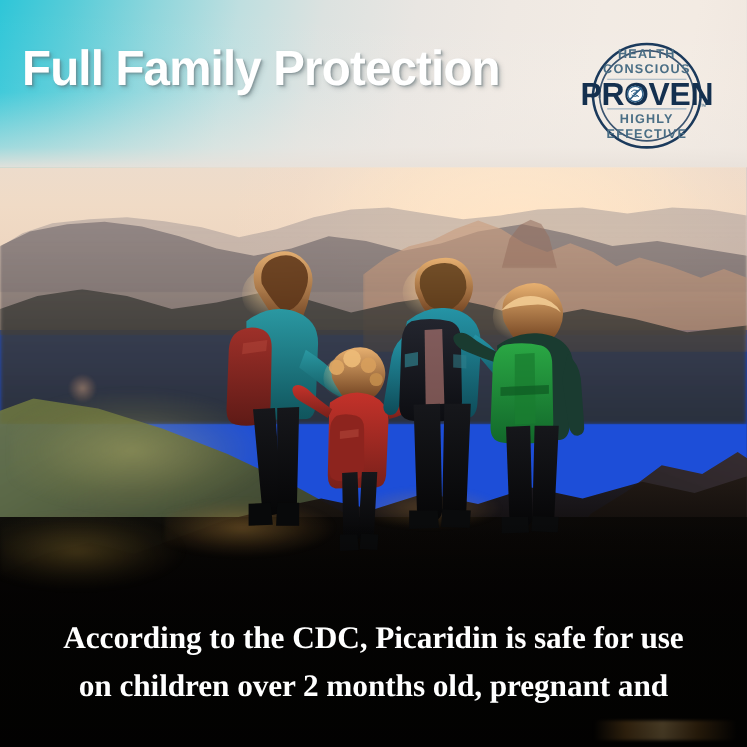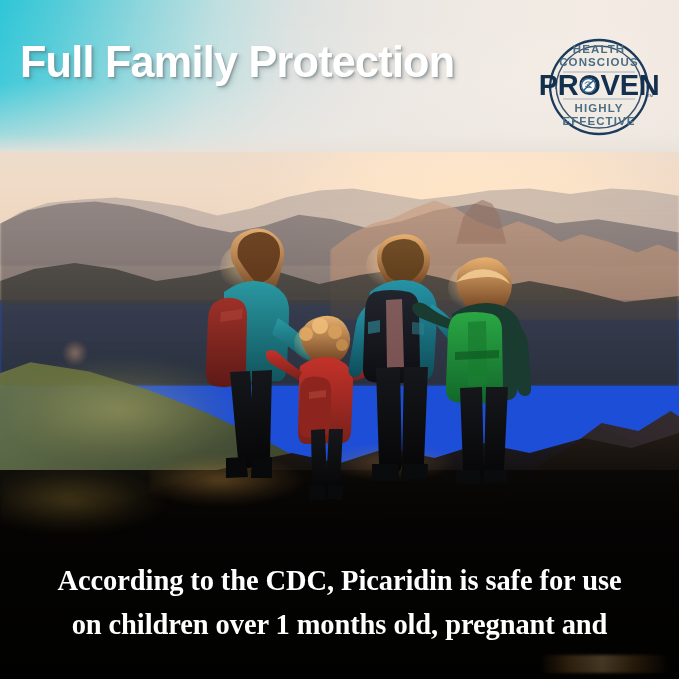--- a/index.html
+++ b/index.html
@@ -65,21 +65,21 @@
     transform-origin:left center;
     text-shadow:
        1px 1px 0 rgba(110,125,130,0.30),
        2px 2px 2px rgba(90,105,112,0.32),
        3px 3px 5px rgba(80,95,102,0.22);
   }
 
   
   .badge {
     position:absolute;
-    left:539px; top:27px;
+    left:528px; top:27px;
     width:120px; height:110px;
     z-index:7;
   }
   .badge svg { display:block; width:120px; height:110px; overflow:visible; }
 
   
   .photo {
     position:absolute; left:0; top:0;
     width:679px; height:679px;
     z-index:1;
@@ -486,16 +486,16 @@
       <text x="60" y="85" text-anchor="middle" font-family="Liberation Sans, sans-serif" font-size="11.5" font-weight="bold" letter-spacing="1.1" fill="#4a6e85" id="b1">HIGHLY</text>
       <text x="60" y="98" text-anchor="middle" font-family="Liberation Sans, sans-serif" font-size="11.5" font-weight="bold" letter-spacing="1.1" fill="#4a6e85" id="b2">EFFECTIVE</text>
 
       <text x="111" y="72" text-anchor="middle" font-family="Liberation Sans, sans-serif" font-size="7" fill="#4a6e85" id="ttm">™</text>
     </svg>
   </div>
 
   <div class="caption-scrim"></div>
   <div class="caption">
     <span class="cl">According to the CDC, Picaridin is safe for use</span>
-    <span class="cl">on children over 1 months old, pregnant and</span>
+    <span class="cl">on children over 2 months old, pregnant and</span>
   </div>
 
 </div>
 
 </body></html>

